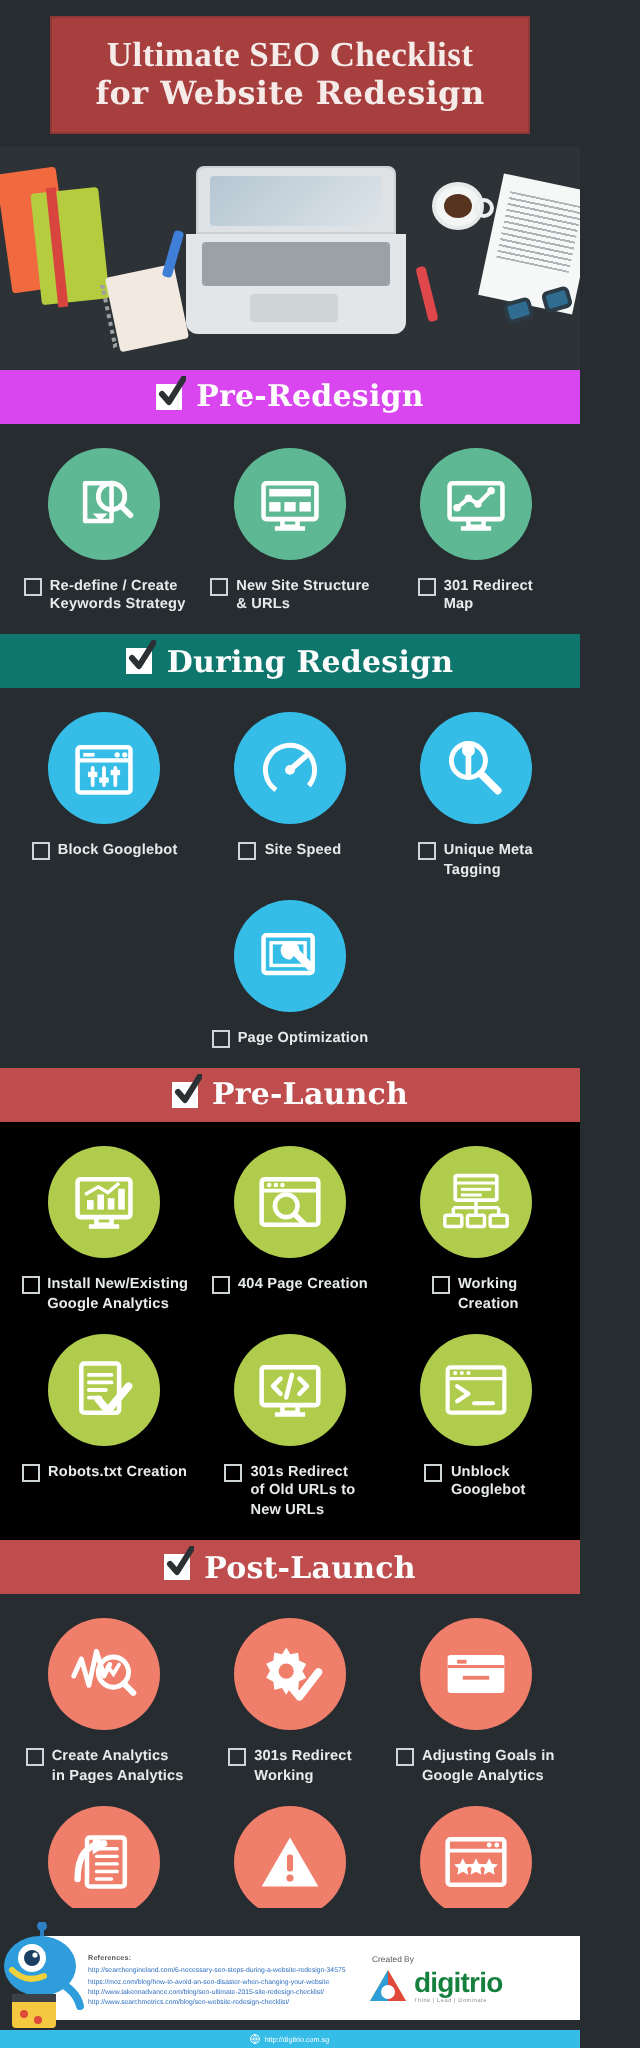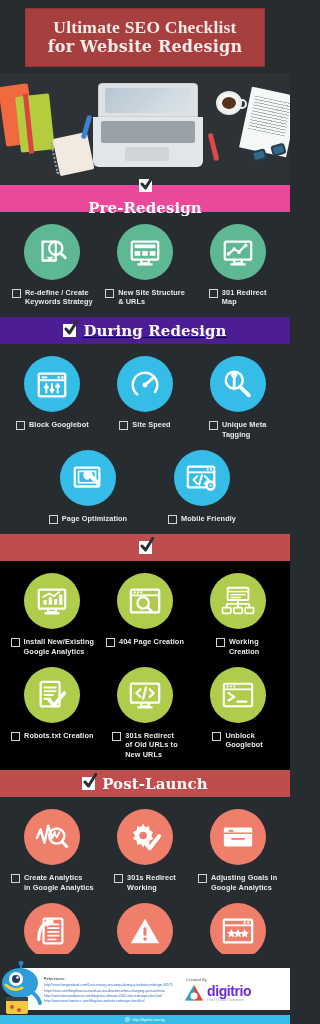--- a/index.html
+++ b/index.html
@@ -231,21 +231,21 @@
     white-space: nowrap; overflow: hidden; text-overflow: clip;
     display: block;
   }
   .created {
     width: 106px; padding-right: 6px; text-align: left;
   }
   .created-by { font-size: 4.2px; color: #55585b; margin-bottom: 2px; margin-left: 2px; }
   .brand { display: flex; align-items: center; gap: 3px; }
   .brand-mark { width: 20px; height: 18px; flex: none; }
   .brand-text {
-    font-size: 14px; font-weight: bold; color: #6d28d9; letter-spacing: -.4px;
+    font-size: 14px; font-weight: bold; color: #15803d; letter-spacing: -.4px;
     line-height: 1;
   }
   .brand-tag { font-size: 2.8px; color: #8a8f93; letter-spacing: .3px; }
 
   .robot { position: absolute; left: 0; bottom: 7px; width: 46px; height: 56px; }
 
   .bottom-bar {
     position: absolute; left: 0; right: 0; bottom: 0; height: 9px;
     background: #35bde8;
     display: flex; align-items: center; justify-content: center; gap: 2px;
@@ -288,21 +288,21 @@
     <div class="obj papers">
         <div class="lines"></div>
       </div>
     <div class="obj glasses">
       <div class="lens a"></div>
         <div class="lens b"></div>
     </div>
   </div>
 
   <div id="sections-host">
-      <div class="band" style="background: #ec4899; flex-direction: column;">
+      <div class="band" style="background: #d946ef;">
         <span class="band-check">
           <svg width="14" height="18" viewBox="0 0 14 18">
             <path d="M2 9l3.5 4L13 1" stroke="#2b3033" stroke-width="3" fill="none" stroke-linecap="round" stroke-linejoin="round"></path>
           </svg>
         </span>
         <span class="band-title">Pre-Redesign</span>
       </div>
       <div class="section" style="background: rgb(38, 44, 47);">
         <div class="row">
           <div class="item">
@@ -356,21 +356,21 @@
             <div class="label-row">
               <span class="checkbox"></span>
               <span class="label-text">
                 <span style="display:block">301 Redirect</span>
                 <span style="display:block">Map</span>
               </span>
             </div>
           </div>
         </div>
       </div>
-      <div class="band" style="background: #4c1d95; text-decoration: underline;">
+      <div class="band" style="background: #0f766e;">
         <span class="band-check">
           <svg width="14" height="18" viewBox="0 0 14 18">
             <path d="M2 9l3.5 4L13 1" stroke="#2b3033" stroke-width="3" fill="none" stroke-linecap="round" stroke-linejoin="round"></path>
           </svg>
         </span>
         <span class="band-title">During Redesign</span>
       </div>
       <div class="section" style="background: rgb(38, 44, 47);">
         <div class="row">
           <div class="item">
@@ -436,47 +436,29 @@
                 <path d="M18 19a5 5 0 1 1 5-5l8 8-3 3-8-8a5 5 0 0 1-2 2z" fill="#ffffff"></path>
               </svg>
             </div>
             <div class="label-row">
               <span class="checkbox"></span>
               <span class="label-text">
                 <span style="display:block">Page Optimization</span>
               </span>
             </div>
           </div>
-          <div class="item">
-            <div class="circle" style="background:#35bde8">
-              <svg width="34" height="34" viewBox="0 0 36 34">
-                <rect x="3" y="5" width="28" height="22" rx="1.5" fill="none" stroke="#ffffff" stroke-width="2.4"></rect>
-                <path d="M3 11h28" stroke="#ffffff" stroke-width="2"></path>
-                <circle cx="24" cy="8" r="1.2" fill="#ffffff"></circle>
-                <circle cx="27.5" cy="8" r="1.2" fill="#ffffff"></circle>
-                <path d="M13 15l-4 4 4 4M21 15l4 4-4 4M18 14l-3 10" stroke="#ffffff" stroke-width="2.2" fill="none" stroke-linecap="round" stroke-linejoin="round"></path>
-                <circle cx="27" cy="25" r="5.5" fill="#ffffff"></circle>
-                <circle cx="27" cy="25" r="2" fill="none" stroke="#35bde8" stroke-width="1.6"></circle>
-              </svg>
-            </div>
-            <div class="label-row">
-              <span class="checkbox"></span>
-              <span class="label-text">
-                <span style="display:block">Mobile Friendly</span>
-              </span>
-            </div>
-          </div>
         </div>
       </div>
       <div class="band" style="background: rgb(191, 77, 77);">
         <span class="band-check">
           <svg width="14" height="18" viewBox="0 0 14 18">
             <path d="M2 9l3.5 4L13 1" stroke="#2b3033" stroke-width="3" fill="none" stroke-linecap="round" stroke-linejoin="round"></path>
           </svg>
         </span>
+        <span class="band-title">Pre-Launch</span>
       </div>
       <div class="section" style="background: #000000;">
         <div class="row">
           <div class="item">
             <div class="circle" style="background:#b0cc4c">
               <svg width="34" height="34" viewBox="0 0 36 34">
                 <rect x="4" y="5" width="28" height="20" rx="1.5" fill="none" stroke="#ffffff" stroke-width="2.4"></rect>
                 <rect x="9" y="16" width="3.5" height="5" fill="#ffffff"></rect>
                 <rect x="14.5" y="13" width="3.5" height="8" fill="#ffffff"></rect>
                 <rect x="20" y="15" width="3.5" height="6" fill="#ffffff"></rect>
@@ -605,21 +587,21 @@
                 <path d="M2 18l4-9 4 14 4-18 4 13 3-6" stroke="#ffffff" stroke-width="2.6" fill="none" stroke-linecap="round" stroke-linejoin="round"></path>
                 <circle cx="23" cy="16" r="8" fill="none" stroke="#ffffff" stroke-width="2.6"></circle>
                 <path d="M28.5 22l5 5" stroke="#ffffff" stroke-width="3.2" stroke-linecap="round"></path>
                 <path d="M20 13l3 4 3-5" stroke="#ffffff" stroke-width="2" fill="none" stroke-linecap="round"></path>
               </svg>
             </div>
             <div class="label-row">
               <span class="checkbox"></span>
               <span class="label-text">
                 <span style="display:block">Create Analytics</span>
-                <span style="display:block">in Google Analytics</span>
+                <span style="display:block">in Pages Analytics</span>
               </span>
             </div>
           </div>
           <div class="item">
             <div class="circle" style="background:#ef7e6b">
               <svg width="34" height="34" viewBox="0 0 36 34">
                 <path d="M16 3l2.2 3.6 4.1-.9.5 4.2 3.8 1.8-2 3.7 2 3.7-3.8 1.8-.5 4.2-4.1-.9L16 28l-2.2-3.6-4.1.9-.5-4.2L5.4 19l2-3.7-2-3.7 3.8-1.8.5-4.2 4.1.9z" fill="#ffffff"></path>
                 <circle cx="16" cy="15.5" r="4" fill="#ef7e6b"></circle>
                 <path d="M18 23l5 6 10-13" stroke="#ffffff" stroke-width="4.2" fill="none" stroke-linecap="round" stroke-linejoin="round"></path>
               </svg>

